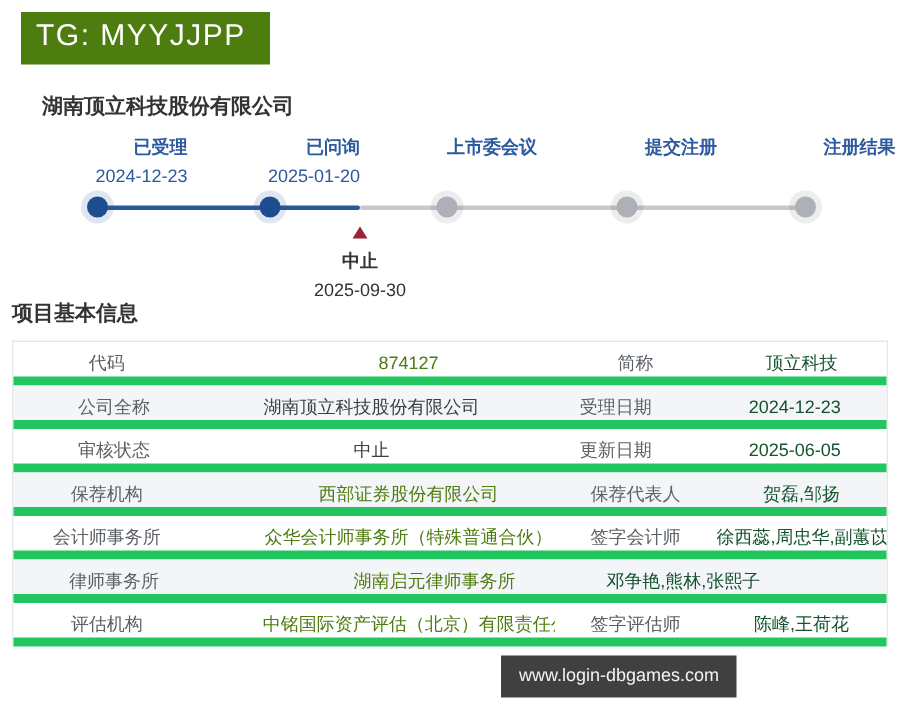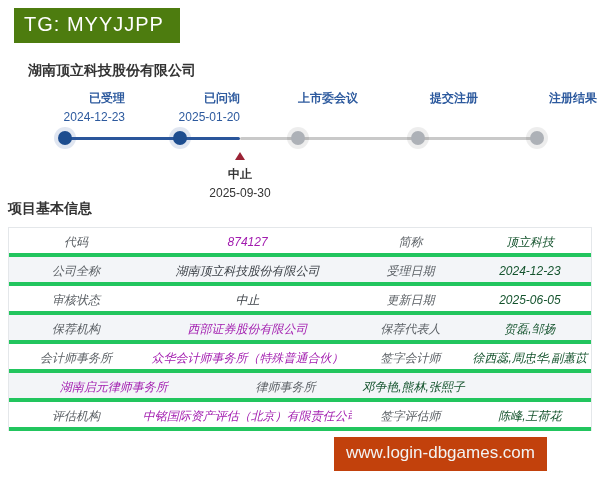--- a/index.html
+++ b/index.html
@@ -14,22 +14,22 @@
 
   
   .wm-top {
     position: absolute; left: 14px; top: 8px;
     background: #4d7c0f; color: #ffffff;
     font-size: 20px; letter-spacing: 1px;
     padding: 5px 16px 7px 10px;
   }
   .wm-bottom {
     position: absolute; left: 334px; top: 437px;
-    background: #c2410c; color: #f2f3f3;
-    font-size: 17px;
+    background: #404040; color: #f2f3f3;
+    font-size: 12px;
     padding: 6px 12px 8px 12px;
   }
 
   
   .company-title {
     position: absolute; left: 28px; top: 62px;
     font-size: 14px; font-weight: bold; color: #333;
   }
   .section-title {
     position: absolute; left: 8px; top: 200px;
@@ -60,28 +60,28 @@
   }
   .interrupt-label { font-size: 12px; color: #333; font-weight: bold; margin-top: 2px; }
   .interrupt-date { font-size: 12px; color: #333; margin-top: 3px; }
 
   
   .info-table {
     position: absolute; left: 8px; top: 227px; width: 584px;
     border: 1px solid #e4e7ea; border-bottom: none;
     font-size: 12px;
   }
-  .t-row { display: flex; height: 29px; line-height: 28px; border-bottom: 4px solid #22c55e; background: #ffffff; font-style: italic; }
+  .t-row { display: flex; height: 29px; line-height: 28px; border-bottom: 6px solid #22c55e; background: #ffffff; }
   .t-row.alt { background: #f3f5f8; }
   .t-cell { text-align: center; overflow: hidden; white-space: nowrap; }
   .c1 { width: 23%; color: #5c6166; }
   .c2 { width: 36%; color: #3a3f45; }
   .c3 { width: 20%; color: #5c6166; }
   .c4 { width: 21%; color: #14532d; }
-  .link { color: #a21caf; cursor: pointer; }
+  .link { color: #4d7c0f; cursor: pointer; margin-left: 42px; }
 </style>
 </head>
 <body>
 
 <div class="wm-top">TG: MYYJJPP</div>
 
 <div class="company-title">湖南顶立科技股份有限公司</div>
 
 <div class="timeline">
   <div class="track track-done"></div>
@@ -145,22 +145,22 @@
     <div class="t-cell c3">保荐代表人</div>
     <div class="t-cell c4">贺磊,邹扬</div>
   </div>
   <div class="t-row">
     <div class="t-cell c1">会计师事务所</div>
     <div class="t-cell c2 link">众华会计师事务所（特殊普通合伙）</div>
     <div class="t-cell c3">签字会计师</div>
     <div class="t-cell c4">徐西蕊,周忠华,副蕙苡</div>
   </div>
   <div class="t-row alt">
+    <div class="t-cell c1">律师事务所</div>
     <div class="t-cell c2 link">湖南启元律师事务所</div>
-    <div class="t-cell c1">律师事务所</div>
     <div class="t-cell c4">邓争艳,熊林,张熙子</div>
   </div>
   <div class="t-row">
     <div class="t-cell c1">评估机构</div>
     <div class="t-cell c2 link">中铭国际资产评估（北京）有限责任公司</div>
     <div class="t-cell c3">签字评估师</div>
     <div class="t-cell c4">陈峰,王荷花</div>
   </div>
 </div>
 

